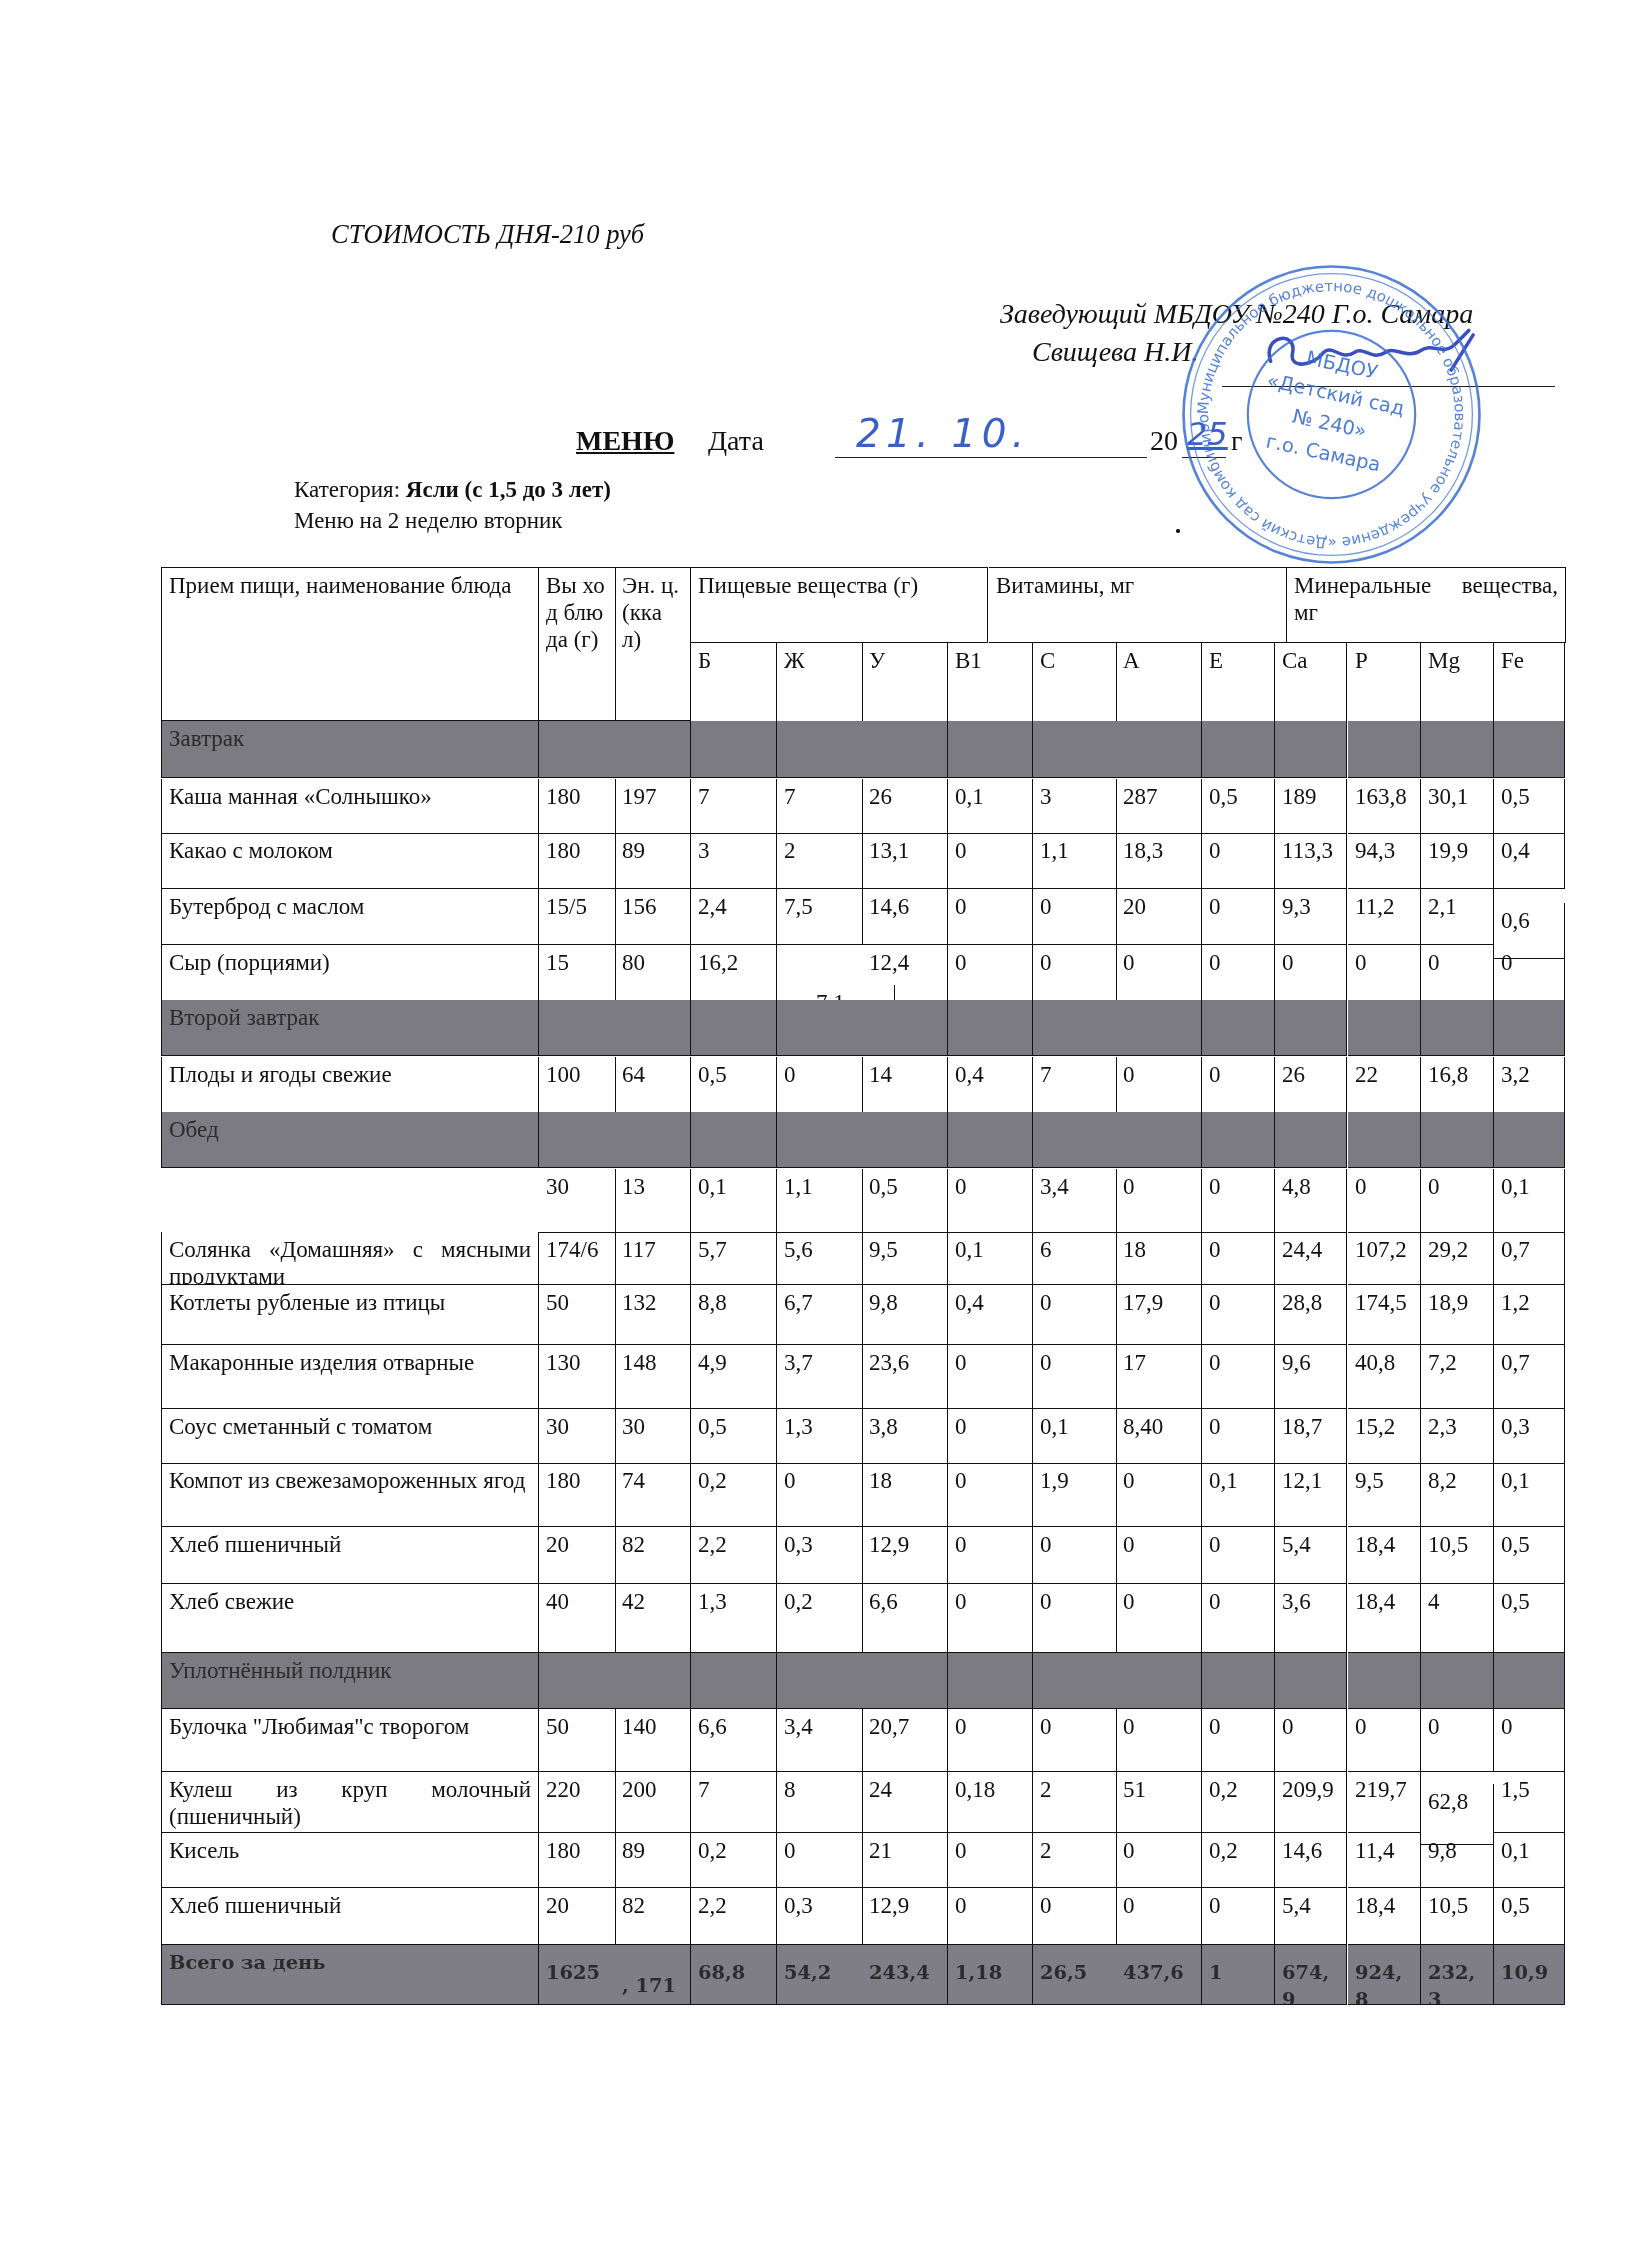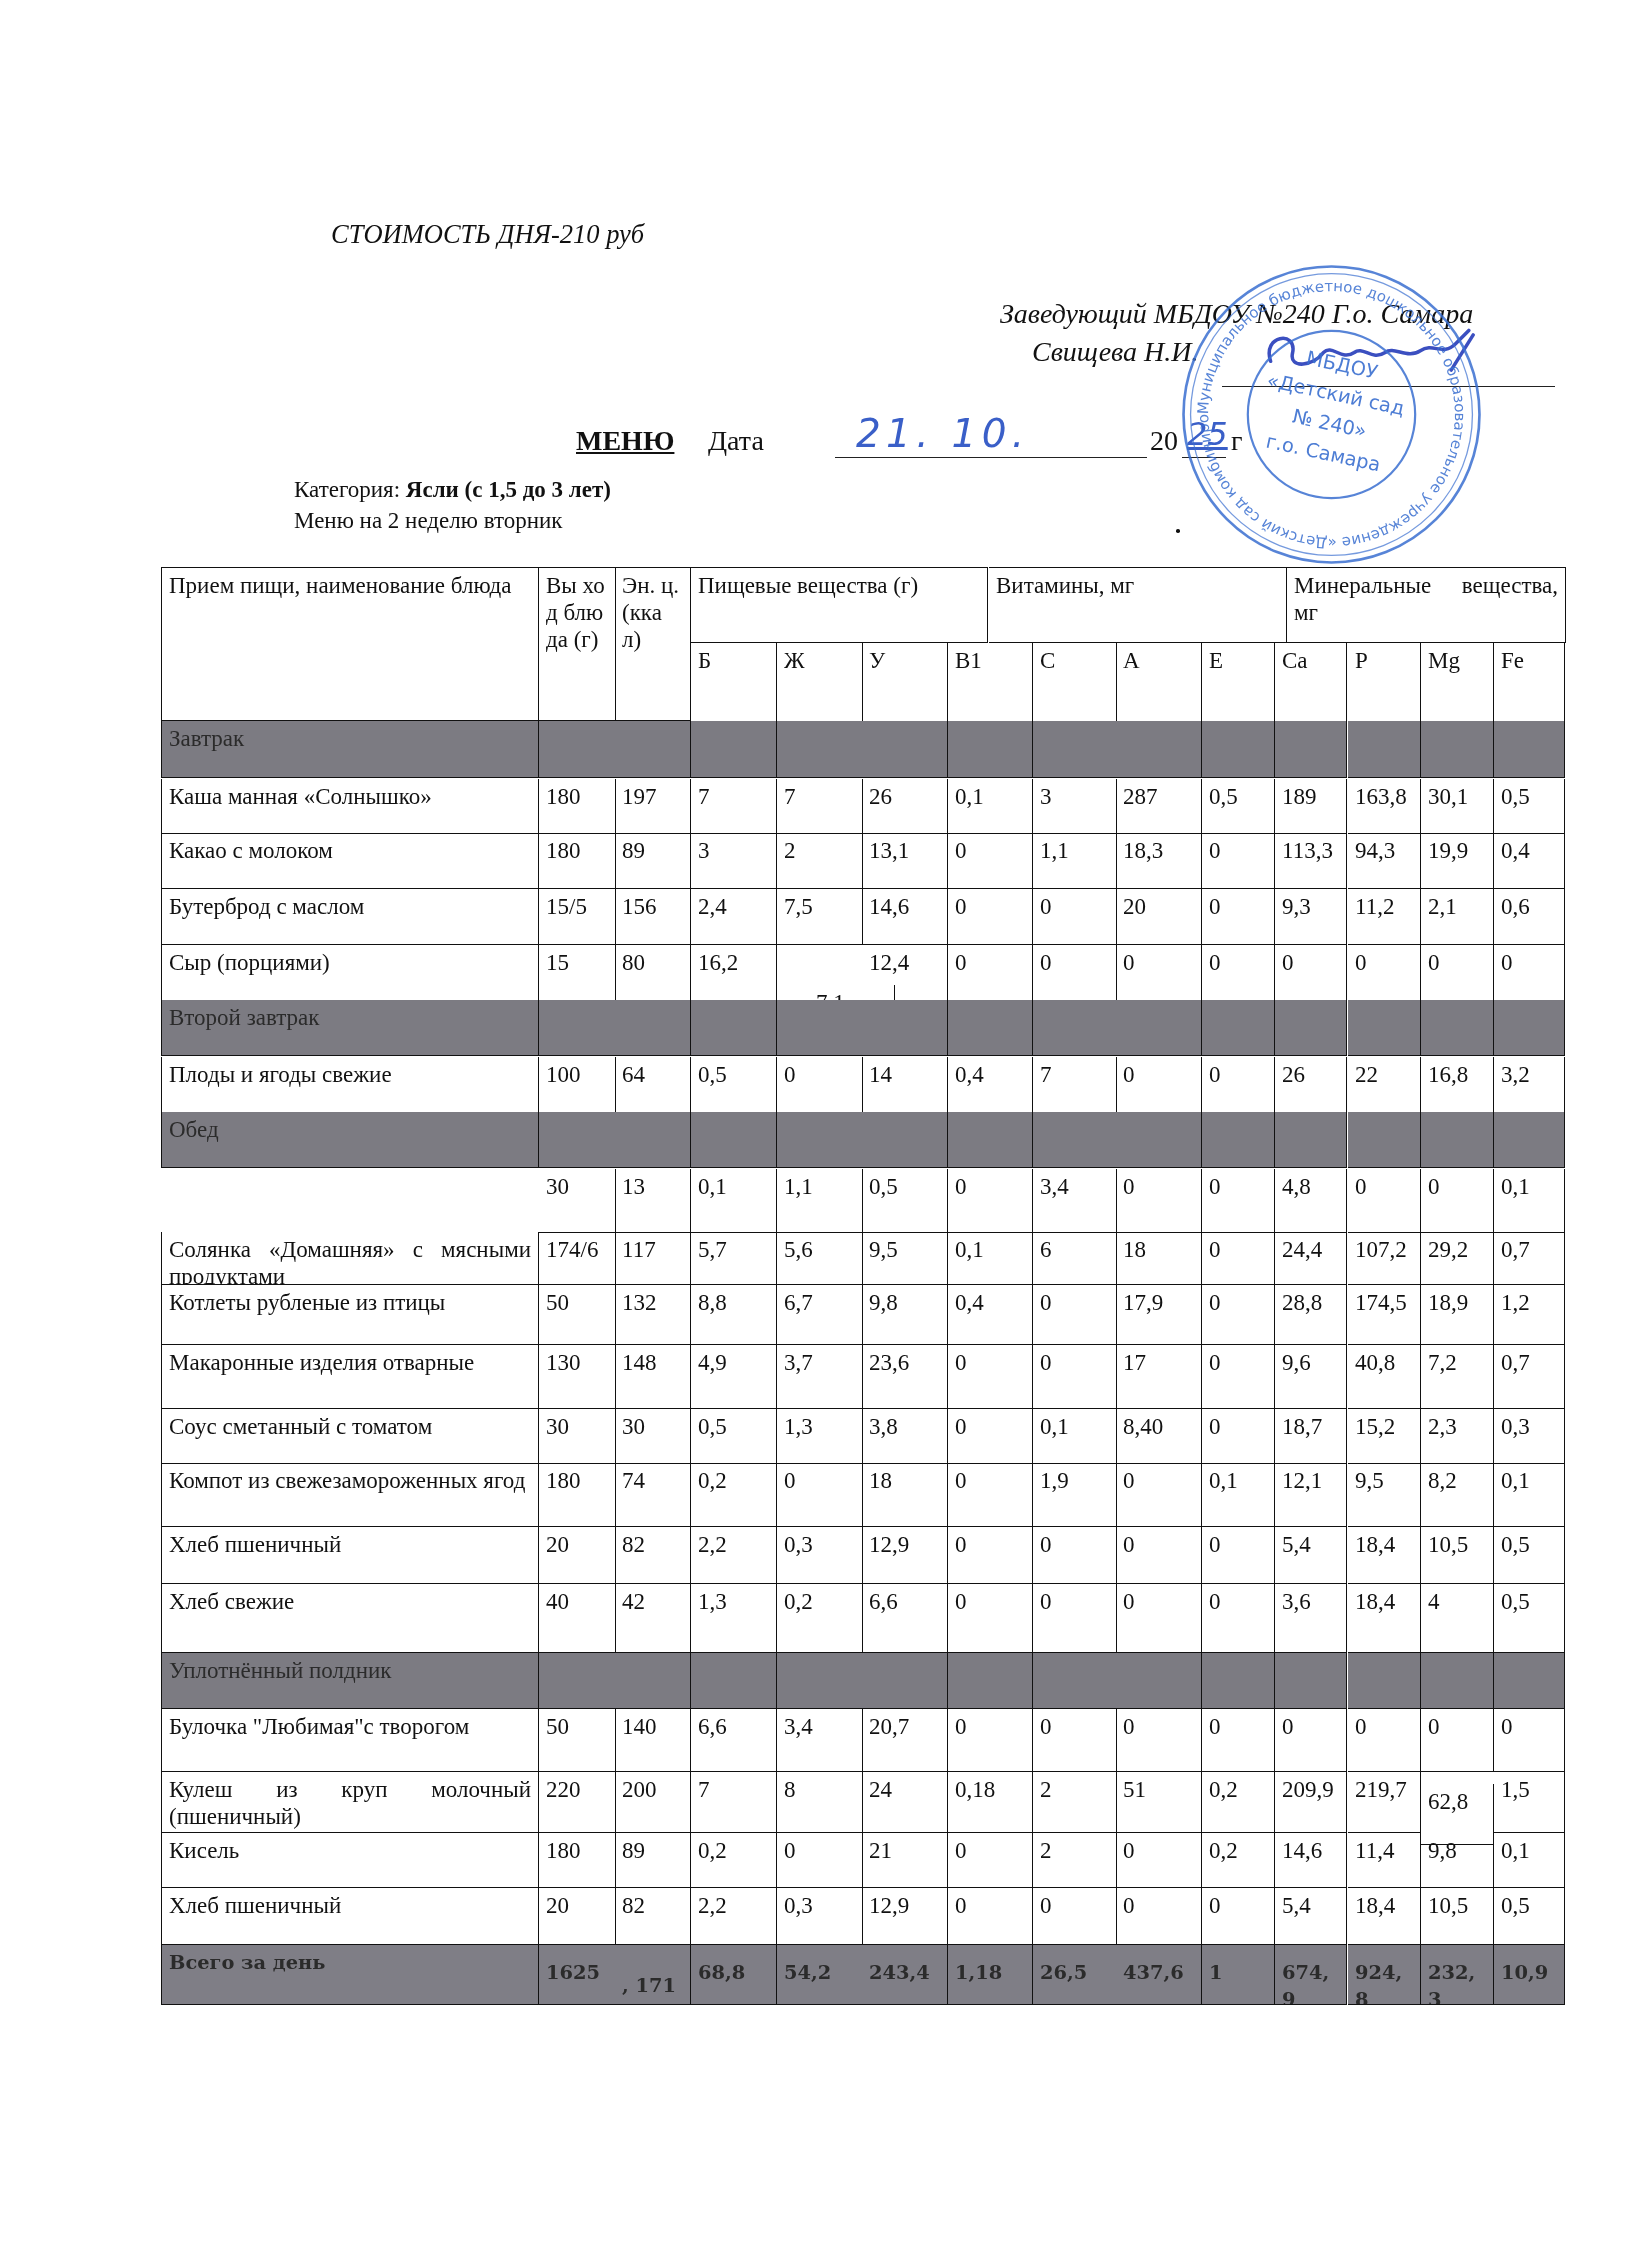--- a/index.html
+++ b/index.html
@@ -163,21 +163,21 @@
         <div class="cell val" style="left: 530px; width: 86px;">2,4</div>
         <div class="cell val" style="left: 616px; width: 86px;">7,5</div>
         <div class="cell val" style="left: 701px; width: 86px;">14,6</div>
         <div class="cell val" style="left: 787px; width: 85px;">0</div>
         <div class="cell val" style="left: 872px; width: 84px;">0</div>
         <div class="cell val" style="left: 955px; width: 86px;">20</div>
         <div class="cell val" style="left: 1041px; width: 73px;">0</div>
         <div class="cell val" style="left: 1114px; width: 72px;">9,3</div>
         <div class="cell val" style="left: 1187px; width: 73px;">11,2</div>
         <div class="cell val" style="left: 1260px; width: 73px;">2,1</div>
-        <div class="cell val" style="left: 1333px; width: 71px;">0,6</div>
+        <div class="cell val" style="left: 1333px; width: 71px; margin-top: 14px;">0,6</div>
       </div>
       <div class="row" style="top: 378px; height: 56px;">
         <div class="cell border-left name" style="left: 0px; width: 378px;">Сыр (порциями)</div>
         <div class="cell val" style="left: 378px; width: 77px;">15</div>
         <div class="cell val" style="left: 454px; width: 76px;">80</div>
         <div class="cell val" style="left: 530px; width: 86px;">16,2</div>
         <div class="cell val" style="left: 648px; width: 86px; margin-top: 40px;">7,1</div>
         <div class="cell val" style="left: 701px; width: 86px;">12,4</div>
         <div class="cell val" style="left: 787px; width: 85px;">0</div>
         <div class="cell val" style="left: 872px; width: 84px;">0</div>

